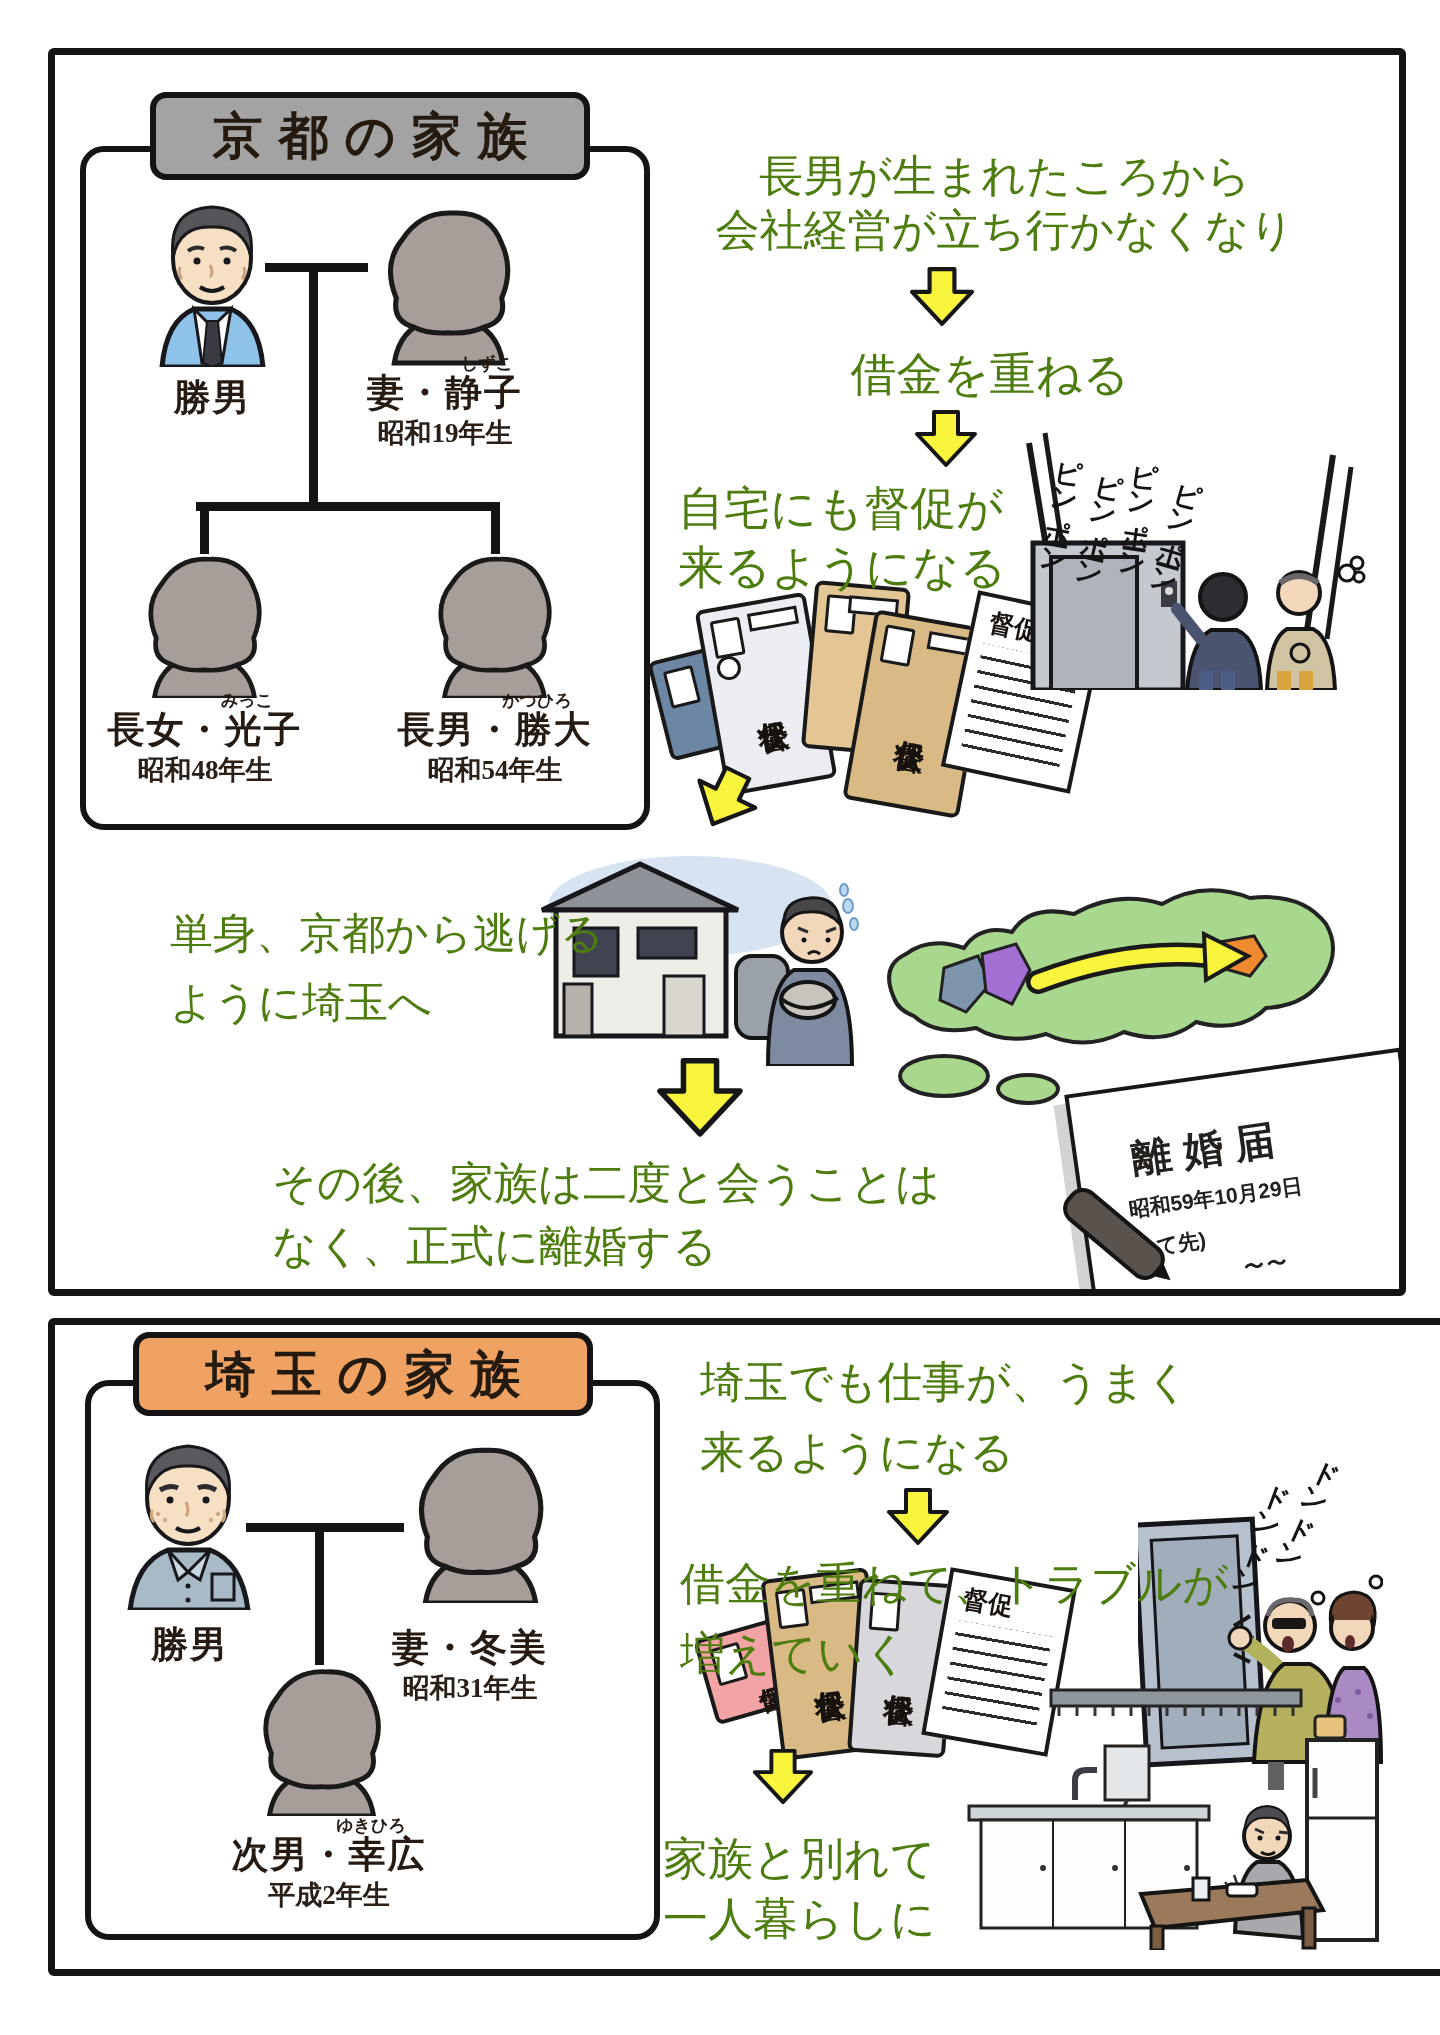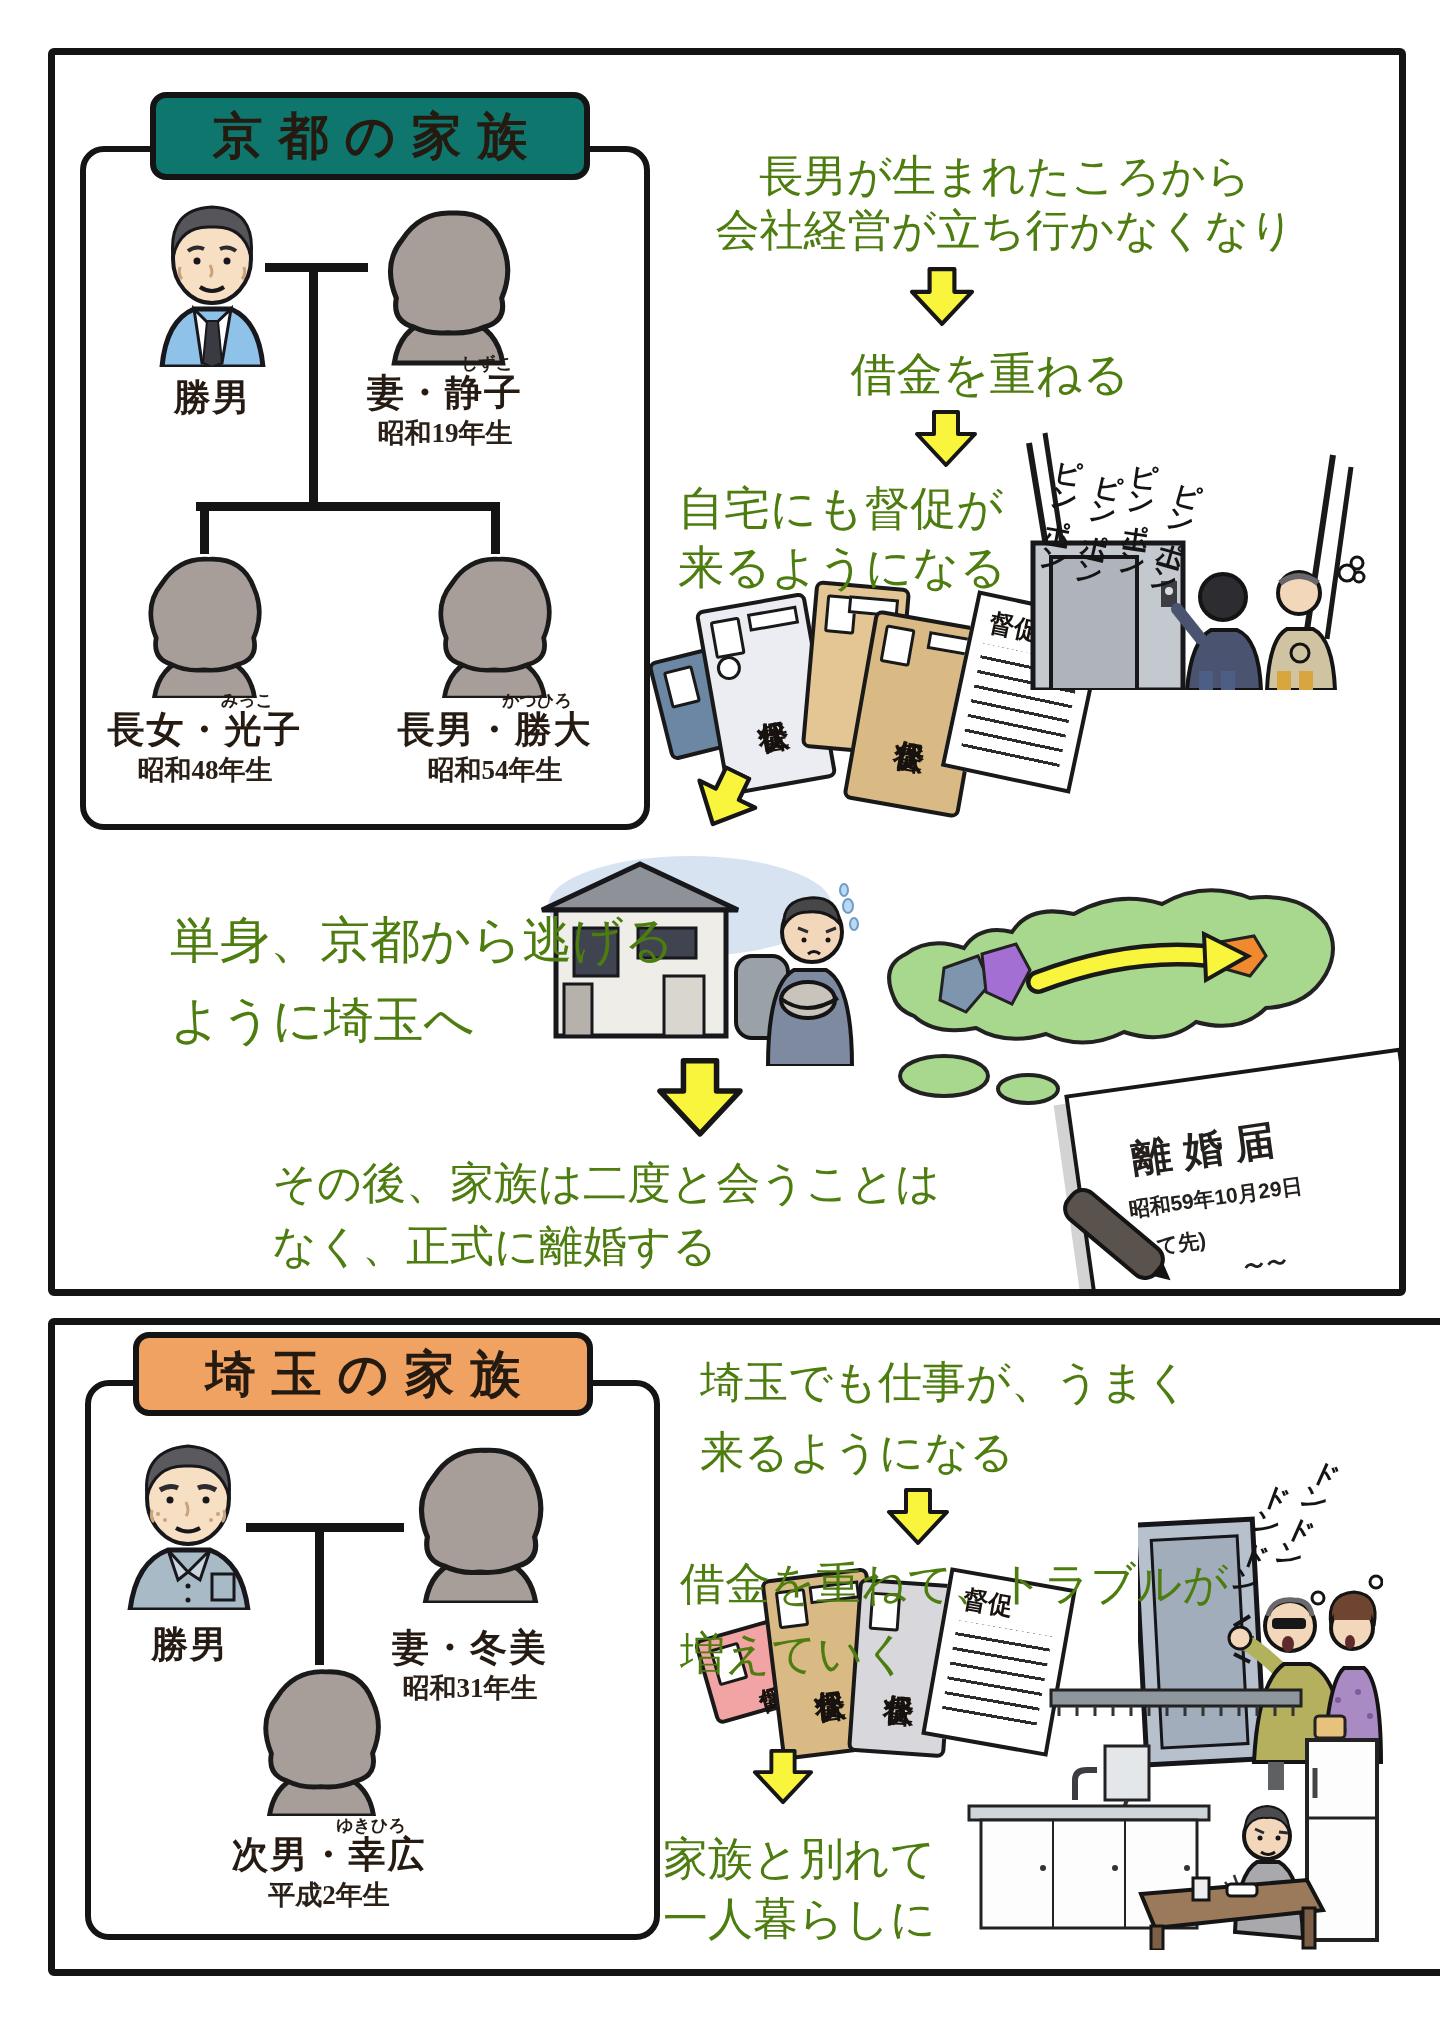--- a/index.html
+++ b/index.html
@@ -55,21 +55,21 @@
     <symbol id="arrsym" viewBox="0 0 64 58">
       <path d="M20,2 L44,2 L44,24 L61,24 L32,55 L3,24 L20,24 Z" fill="#f8f53c" stroke="#161616" stroke-width="4" stroke-linejoin="round"></path>
     </symbol>
   </defs>
 </svg>
 
 <div class="page">
 
   <section class="panel" style="top:48px;height:1234px;">
 
-    <div class="badge" style="left:95px;top:37px;width:440px;height:88px;background:#0f766e;">
+    <div class="badge" style="left:95px;top:37px;width:440px;height:88px;background:#a3a3a3;">
       <span>京都の家族</span>
     </div>
 
     <div class="treebox" style="left:25px;top:91px;width:570px;height:684px;"></div>
 
     <div class="tline" style="left:210px;top:208px;width:103px;height:9px;"></div>
     <div class="tline" style="left:254px;top:208px;width:9px;height:248px;"></div>
     <div class="tline" style="left:141px;top:447px;width:304px;height:9px;"></div>
     <div class="tline" style="left:145px;top:447px;width:9px;height:52px;"></div>
     <div class="tline" style="left:436px;top:447px;width:9px;height:52px;"></div>
@@ -219,21 +219,21 @@
       <path d="M268,106 Q274,101 280,106" stroke="#151515" stroke-width="3" fill="none"></path>
       <ellipse cx="268" cy="152" rx="27" ry="18" fill="#c8c3bb" stroke="#151515" stroke-width="4"></ellipse>
       <path d="M240,150 Q266,170 298,150" stroke="#151515" stroke-width="4" fill="none"></path>
       <g fill="#bcd9f2" stroke="#6d9cc8" stroke-width="2">
         <ellipse cx="308" cy="58" rx="5" ry="7"></ellipse>
           <ellipse cx="314" cy="76" rx="4" ry="6"></ellipse>
           <ellipse cx="304" cy="42" rx="4" ry="6"></ellipse>
       </g>
     </svg>
 
-    <div class="flow" style="left:115px;top:845px;font-size:50px;line-height:1.6;">
+    <div class="flow" style="left:115px;top:845px;font-size:43px;line-height:1.6;">
       <div>単身、京都から逃げる</div>
       <div>ように埼玉へ</div>
     </div>
 
     <svg class="avatar" style="left:823px;top:753px;" width="465" height="305" viewBox="0 0 465 305">
       <path d="M16,190 Q2,158 28,146 Q52,128 86,140 Q102,116 134,124 Q152,96 196,106 Q238,82 284,96 Q326,72 372,90 Q424,84 448,116 Q462,140 448,166 Q430,198 388,200 Q362,226 318,214 Q288,238 246,224 Q206,244 168,226 Q128,238 98,220 Q58,228 36,208 Q20,202 16,190 Z" fill="#a8d78e" stroke="#222222" stroke-width="4"></path>
       <ellipse cx="66" cy="268" rx="44" ry="20" fill="#a8d78e" stroke="#222222" stroke-width="4"></ellipse>
       <ellipse cx="150" cy="281" rx="30" ry="14" fill="#a8d78e" stroke="#222222" stroke-width="4"></ellipse>
       <path d="M66,160 L100,148 L112,176 L88,204 L62,192 Z" fill="#7e95ae" stroke="#222222" stroke-width="3"></path>
       <path d="M104,146 L138,136 L152,162 L134,196 L108,184 Z" fill="#a46fd2" stroke="#222222" stroke-width="3"></path>

